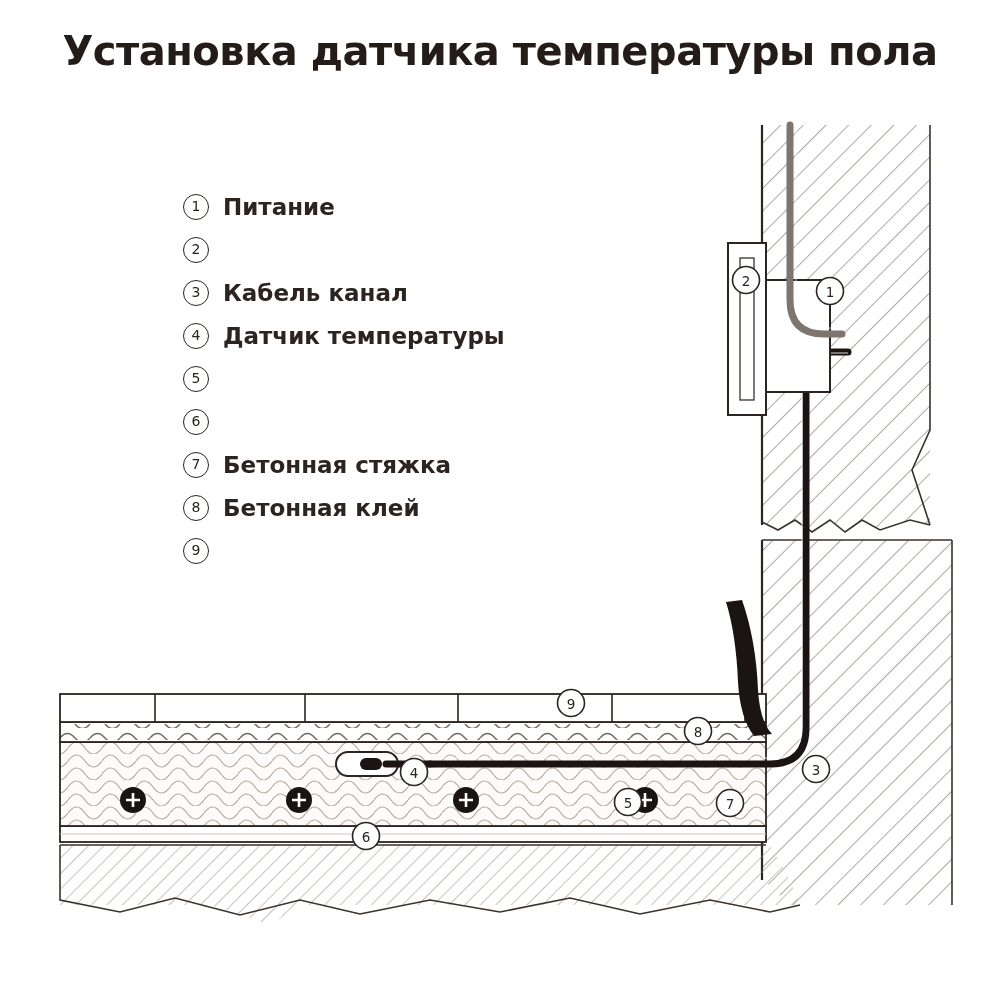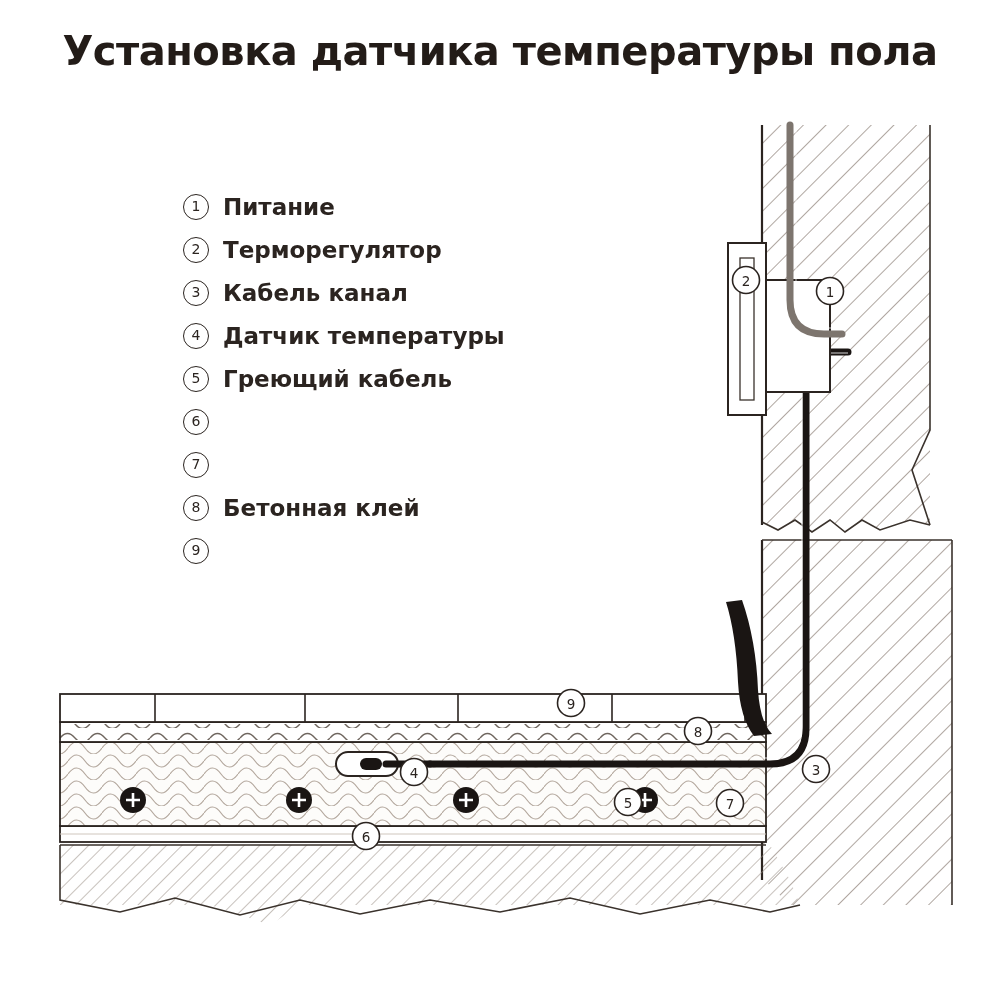--- a/index.html
+++ b/index.html
@@ -82,39 +82,38 @@
 
   <div class="title">Установка датчика температуры пола</div>
 
   <div class="legend">
     <div class="legend-item">
       <span class="legend-num">1</span>
       <span class="legend-label">Питание</span>
     </div>
     <div class="legend-item">
       <span class="legend-num">2</span>
-      <span class="legend-label">Терморегулятор</span>
     </div>
     <div class="legend-item">
       <span class="legend-num">3</span>
       <span class="legend-label">Кабель канал</span>
     </div>
     <div class="legend-item">
       <span class="legend-num">4</span>
       <span class="legend-label">Датчик температуры</span>
     </div>
     <div class="legend-item">
       <span class="legend-num">5</span>
-      <span class="legend-label">Греющий кабель</span>
     </div>
     <div class="legend-item">
       <span class="legend-num">6</span>
     </div>
     <div class="legend-item">
       <span class="legend-num">7</span>
+      <span class="legend-label">Бетонная стяжка</span>
     </div>
     <div class="legend-item">
       <span class="legend-num">8</span>
       <span class="legend-label">Бетонная клей</span>
     </div>
     <div class="legend-item">
       <span class="legend-num">9</span>
     </div>
   </div>
 

